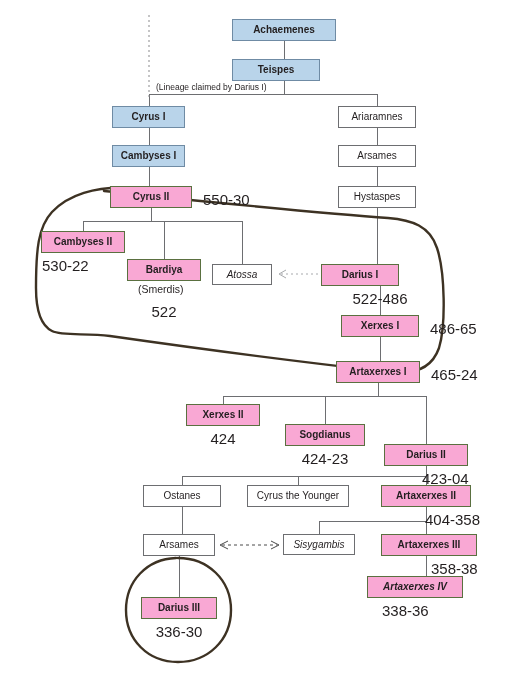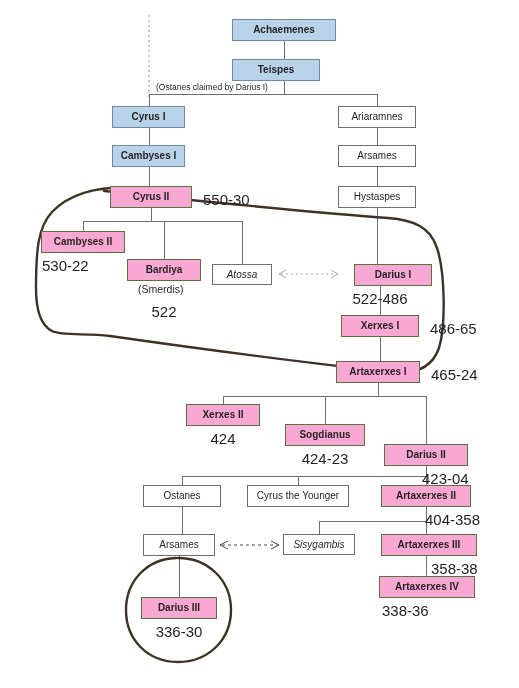--- a/index.html
+++ b/index.html
@@ -174,21 +174,21 @@
         <span>Cambyses II</span>
       </div>
       <div class="date" style="left: 42px; top: 257px;">530-22</div>
       <div class="node green" style="left: 127px; top: 259px; width: 74px; height: 22px;">
         <span>Bardiya</span>
       </div>
       <div class="date" style="left: 127px; top: 303px; width: 74px; text-align: center;">522</div>
       <div class="node plain italic" style="left: 212px; top: 264px; width: 60px; height: 21px;">
         <span>Atossa</span>
       </div>
-      <div class="node green" style="left: 354px; top: 264px; width: 78px; height: 22px;">
+      <div class="node green" style="left: 321px; top: 264px; width: 78px; height: 22px;">
         <span>Darius I</span>
       </div>
       <div class="date" style="left: 341px; top: 290px; width: 78px; text-align: center;">522-486</div>
       <div class="node green" style="left: 341px; top: 315px; width: 78px; height: 22px;">
         <span>Xerxes I</span>
       </div>
       <div class="date" style="left: 430px; top: 320px;">486-65</div>
       <div class="node green" style="left: 336px; top: 361px; width: 84px; height: 22px;">
         <span>Artaxerxes I</span>
       </div>
@@ -218,26 +218,26 @@
       <div class="node plain" style="left: 143px; top: 534px; width: 72px; height: 22px;">
         <span>Arsames</span>
       </div>
       <div class="node plain italic" style="left: 283px; top: 534px; width: 72px; height: 21px;">
         <span>Sisygambis</span>
       </div>
       <div class="node green" style="left: 381px; top: 534px; width: 96px; height: 22px;">
         <span>Artaxerxes III</span>
       </div>
       <div class="date" style="left: 431px; top: 560px;">358-38</div>
-      <div class="node green" style="left: 379px; top: 576px; width: 96px; height: 22px;">
+      <div class="node green" style="left: 367px; top: 576px; width: 96px; height: 22px; font-style: italic;">
         <span>Artaxerxes IV</span>
       </div>
       <div class="date" style="left: 382px; top: 602px;">338-36</div>
       <div class="node green" style="left: 141px; top: 597px; width: 76px; height: 22px;">
         <span>Darius III</span>
       </div>
       <div class="date" style="left: 141px; top: 623px; width: 76px; text-align: center;">336-30</div>
       <div class="sublabel" style="left: 138px; top: 283px;">(Smerdis)</div>
     </div>
 
-  <div class="note" style="left:156px; top:82px;">(Ostanes claimed by Darius I)</div>
+  <div class="note" style="left:156px; top:82px;">(Lineage claimed by Darius I)</div>
 
 </div>
 
 </body></html>

